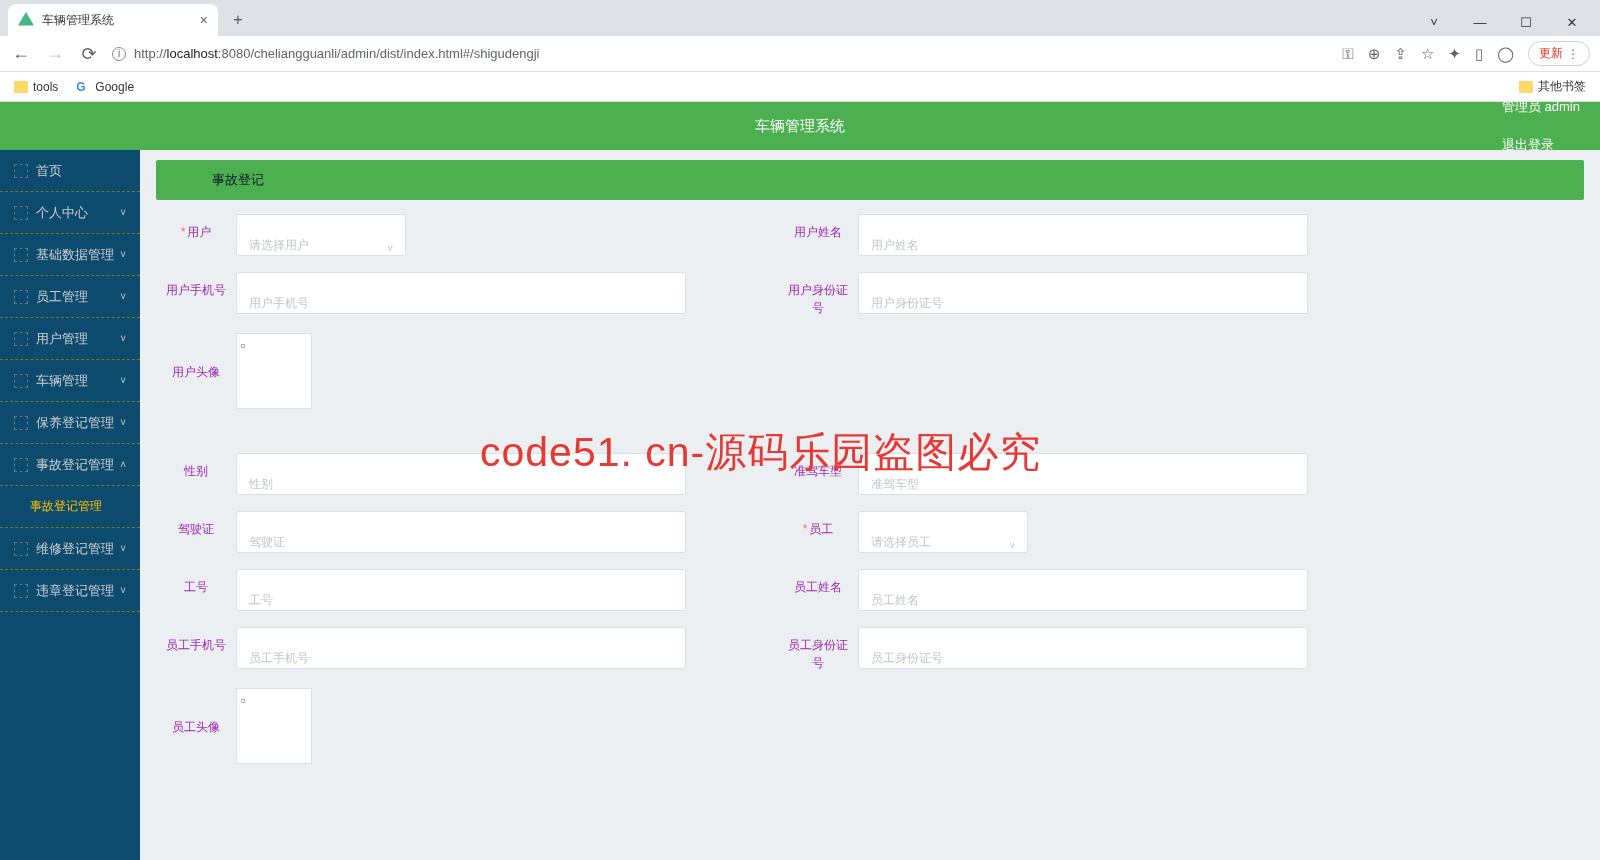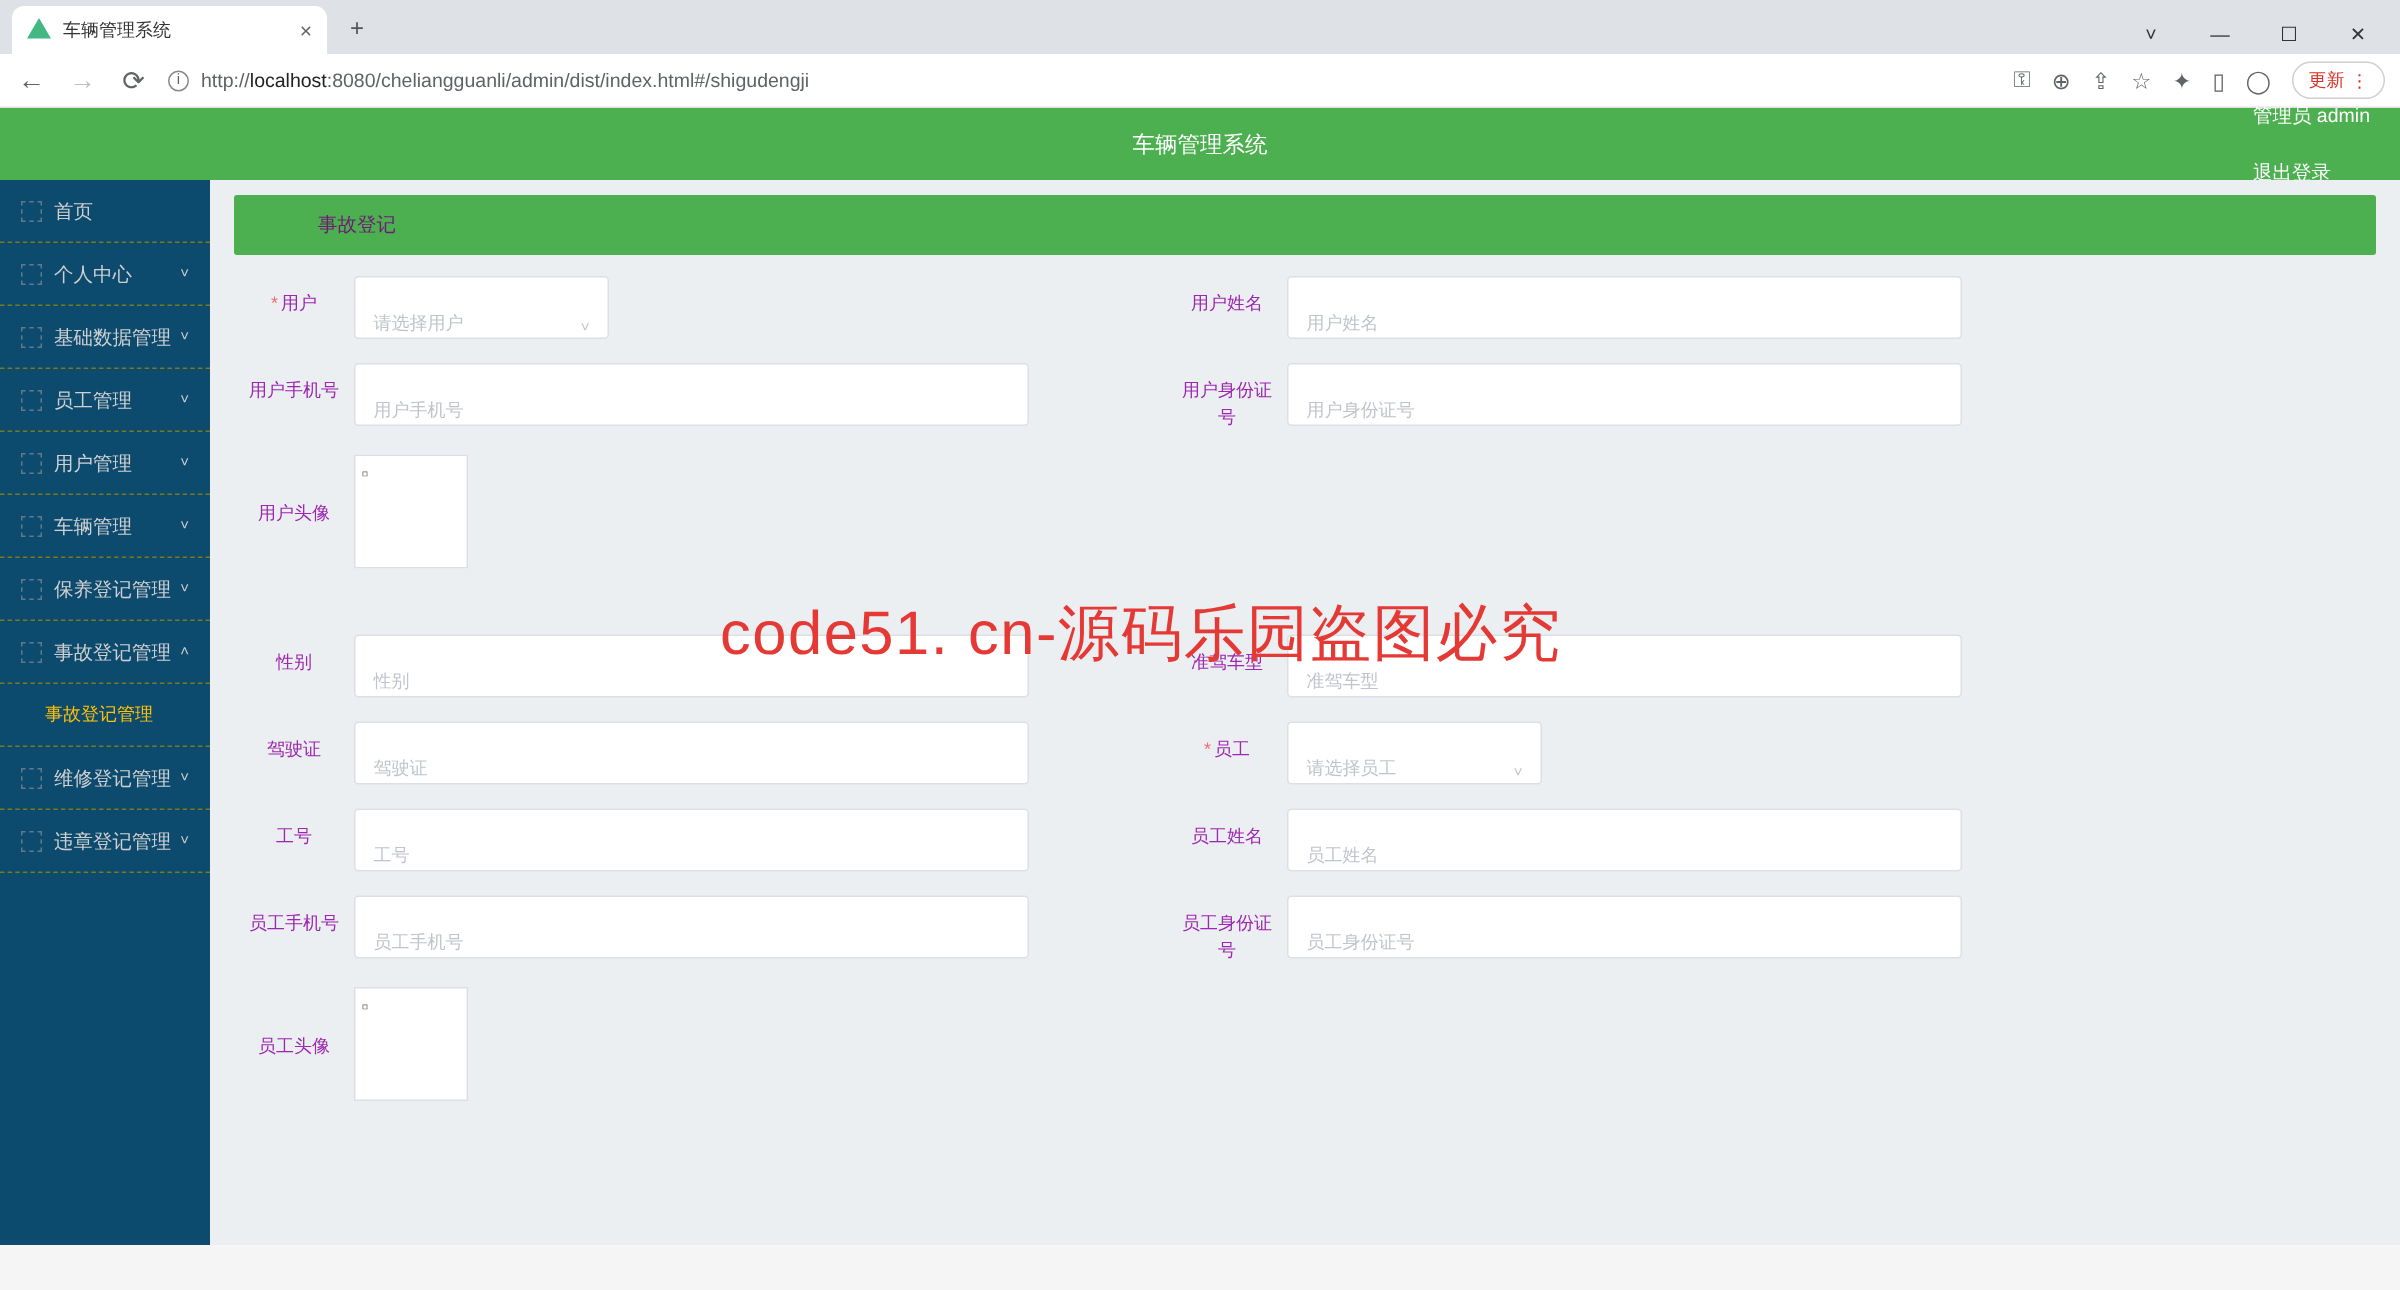--- a/index.html
+++ b/index.html
@@ -35,21 +35,21 @@
 .app-header .right { position: absolute; right: 20px; display: flex; gap: 20px; font-size: 13px; flex-direction: column; }
 
 .app-body { flex: 1; display: flex; overflow: hidden; }
 .sidebar { width: 140px; background: #0c4a6e; color: #d0d0d0; font-size: 13px; overflow-y: auto; }
 .side-item { height: 42px; display: flex; align-items: center; padding: 0 14px; border-bottom: 1px dashed #7a7a1a; position: relative; }
 .side-item .icon { width: 14px; height: 14px; border: 1px dashed #999; margin-right: 8px; opacity: 0.6; }
 .side-item .chev { margin-left: auto; font-size: 10px; }
 .side-sub { color: #ffc107; font-size: 12px; padding: 12px 0 12px 30px; border-bottom: 1px dashed #7a7a1a; }
 
 .content { flex: 1; background: #eceff1; padding: 10px 16px; overflow-y: auto; position: relative; }
-.panel-header { background: #4caf50; color: #701a75; height: 40px; display: flex; align-items: center; padding-left: 56px; font-size: 13px; border-radius: 2px; }
+.panel-header { background: #4caf50; color: #0f172a; height: 40px; display: flex; align-items: center; padding-left: 56px; font-size: 13px; border-radius: 2px; }
 
 .form { background: transparent; padding: 14px 10px; }
 .form-row { display: flex; gap: 30px; margin-bottom: 16px; }
 .form-item { display: flex; align-items: flex-start; }
 .form-item.left { flex: 0 0 auto; width: 530px; }
 .form-item.right { flex: 0 0 auto; margin-left: 62px; }
 .label { width: 70px; text-align: center; color: #9c27b0; font-size: 12px; padding-top: 9px; padding-right: 10px; line-height: 1.5; }
 .label .req { color: #f56c6c; margin-right: 2px; }
 .input { border: 1px solid #dcdfe6; background: #fff; border-radius: 3px; height: 42px; font-size: 12px; color: #c0c4cc; padding: 1px 12px; display: flex; align-items: flex-end; }
 .input.w-sm { width: 170px; justify-content: space-between; }
@@ -94,20 +94,34 @@
       <span>⊕</span>
       <span>⇪</span>
       <span>☆</span>
       <span>✦</span>
       <span>▯</span>
       <span>◯</span>
       <span class="update-btn"><span>更新</span> ⋮</span>
     </div>
   </div>
 
+  <div class="bookmarks">
+    <div class="bm-item">
+        <span class="bm-folder"></span>
+        <span>tools</span>
+      </div>
+    <div class="bm-item">
+        <span class="bm-google">G</span>
+        <span>Google</span>
+      </div>
+    <div class="bm-item bm-right">
+        <span class="bm-folder"></span>
+        <span>其他书签</span>
+      </div>
+  </div>
 </div>
 
 <div class="app">
   <div class="app-header">
     <span>车辆管理系统</span>
     <div class="right">
       <span>管理员 admin</span>
       <span>退出登录</span>
     </div>
   </div>

